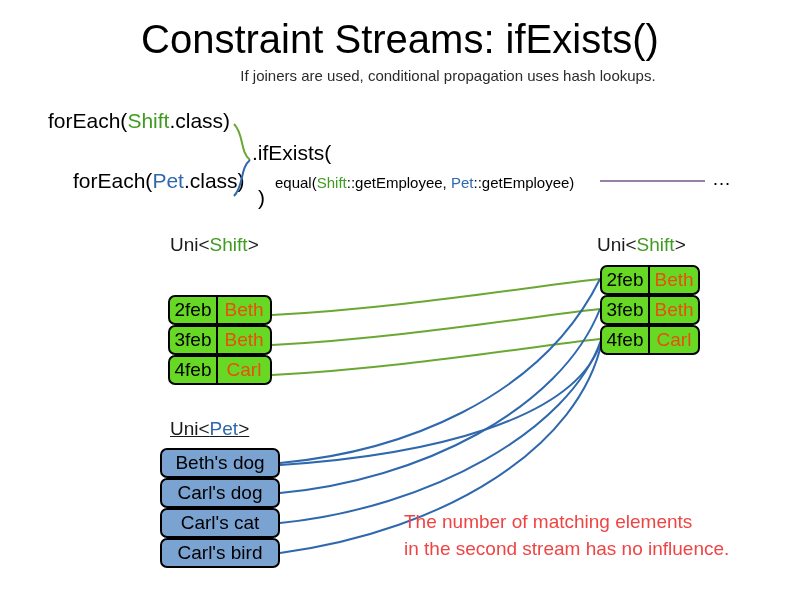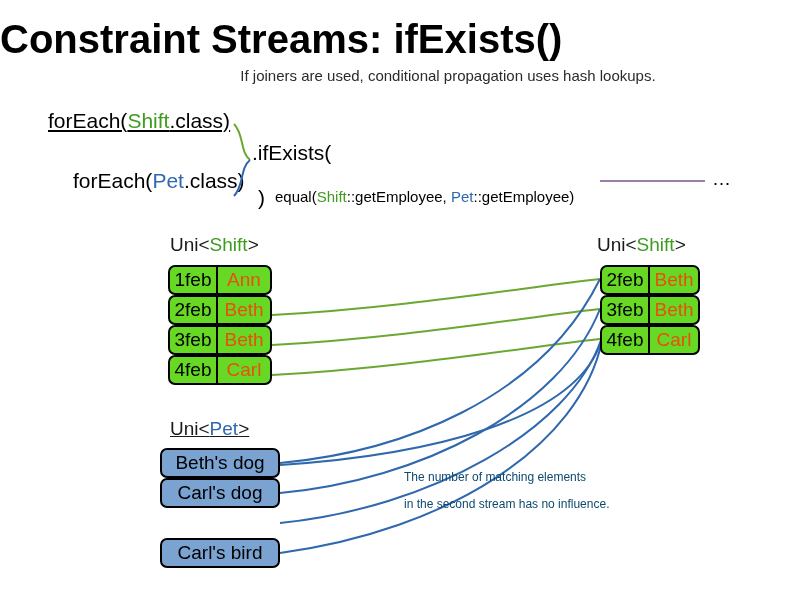--- a/index.html
+++ b/index.html
@@ -18,24 +18,24 @@
     overflow: hidden;
     background: #ffffff;
   }
 
   
   #title {
     position: absolute;
     left: 0;
     top: 16px;
     width: 800px;
-    text-align: left;
+    text-align: center;
     font-size: 40px;
     line-height: 46px;
-    font-weight: bold;
+    font-weight: normal;
     color: #000000;
     white-space: nowrap;
   }
   #subtitle {
     position: absolute;
     left: 0;
     top: 66px;
     width: 800px;
     text-align: center;
     font-size: 15px;
@@ -46,28 +46,28 @@
   }
 
   
   .code {
     position: absolute;
     font-size: 21px;
     line-height: 24px;
     color: #000000;
     white-space: nowrap;
   }
-  #code-foreach-shift { left: 48px; top: 109px; text-decoration: underline; }
+  #code-foreach-shift { left: 48px; top: 109px; }
   #code-foreach-pet   { left: 48px; top: 169px; margin-left: 25px; }
   #code-ifexists      { left: 252px; top: 141px; text-align: center; }
   #code-close-paren   { left: 258px; top: 186px; }
   #code-equal {
     position: absolute;
     left: 275px;
-    top: 188px;
+    top: 174px;
     font-size: 15px;
     line-height: 18px;
     color: #000000;
     white-space: nowrap;
   }
   .kw-shift { color: #3f9c1f; }
   .kw-pet   { color: #2f68ad; }
 
   #equal-rule {
     position: absolute;
@@ -138,24 +138,24 @@
     width: 120px;
     justify-content: center;
     font-size: 19px;
     color: #000000;
   }
 
   
   #note {
     position: absolute;
     left: 404px;
-    top: 464px;
-    font-size: 12px;
+    top: 508px;
+    font-size: 19px;
     line-height: 27px;
-    color: #0c4a6e;
+    color: #ef4444;
     white-space: pre-line;
   }
 
   
   #links {
     position: absolute;
     left: 0;
     top: 0;
     width: 800px;
     height: 600px;
@@ -198,24 +198,20 @@
 
   <div id="code-equal"><span>equal(</span><span class="kw-shift">Shift</span><span>::getEmployee, </span><span class="kw-pet">Pet</span><span>::getEmployee)</span></div>
 
   <div id="equal-rule"></div>
   <div id="equal-ellipsis">…</div>
 
   <div class="code" id="code-close-paren">)</div>
 
   <div class="stream-label" id="label-left-shift"><span>Uni&lt;</span><span class="kw-shift">Shift</span><span>&gt;</span></div>
 
-  <div class="box box-shift" style="left:168px;top:265px;width:104px">
-    <div class="cell-date">1feb</div>
-    <div class="cell-name">Ann</div>
-  </div>
   <div class="box box-shift" style="left:168px;top:295px;width:104px">
     <div class="cell-date">2feb</div>
     <div class="cell-name">Beth</div>
   </div>
   <div class="box box-shift" style="left:168px;top:325px;width:104px">
     <div class="cell-date">3feb</div>
     <div class="cell-name">Beth</div>
   </div>
   <div class="box box-shift" style="left:168px;top:355px;width:104px">
     <div class="cell-date">4feb</div>
@@ -234,18 +230,19 @@
   </div>
   <div class="box box-shift" style="left:600px;top:325px;width:100px">
     <div class="cell-date">4feb</div>
     <div class="cell-name">Carl</div>
   </div>
 
   <div class="stream-label" id="label-left-pet"><span>Uni&lt;</span><span class="kw-pet">Pet</span><span>&gt;</span></div>
 
   <div class="box box-pet" style="left:160px;top:478px">Carl's dog</div>
   <div class="box box-pet" style="left:160px;top:448px">Beth's dog</div>
+  <div class="box box-pet" style="left:160px;top:508px">Carl's cat</div>
   <div class="box box-pet" style="left:160px;top:538px">Carl's bird</div>
 
   <div id="note">The number of matching elements
 in the second stream has no influence.</div>
 
 </div>
 
 </body></html>

